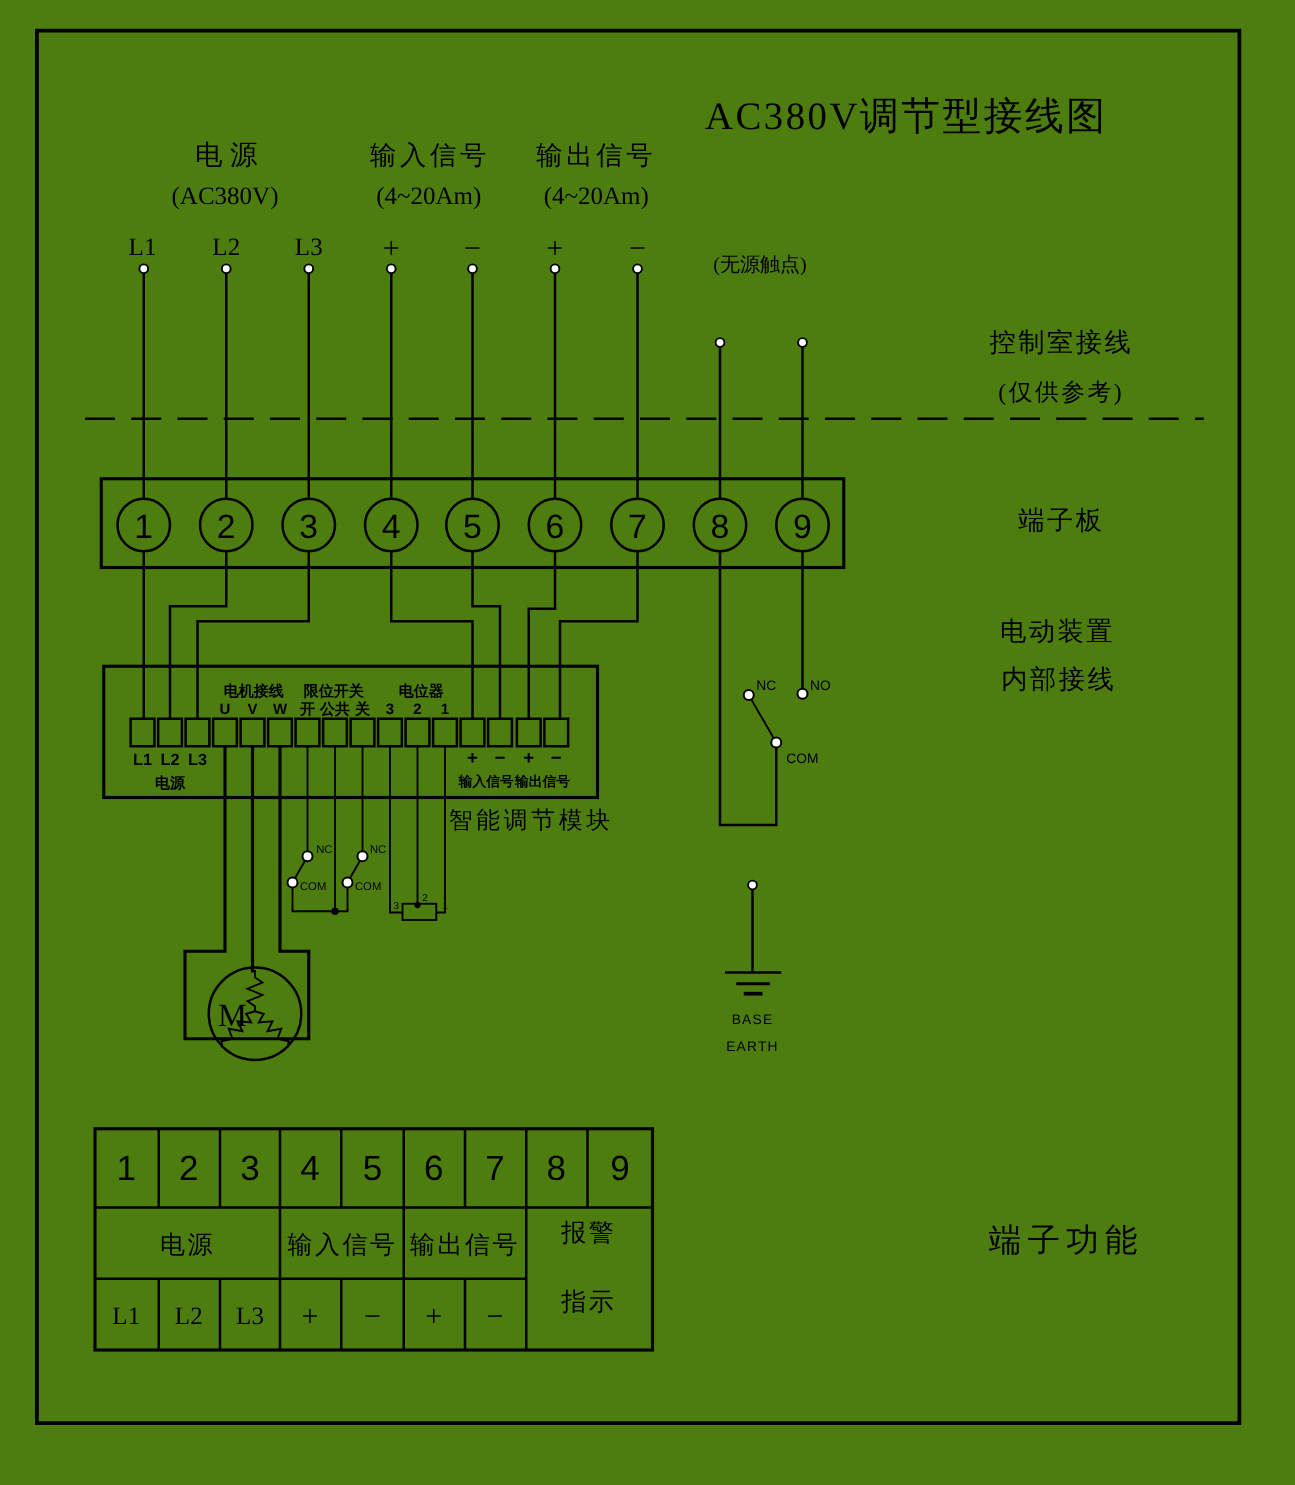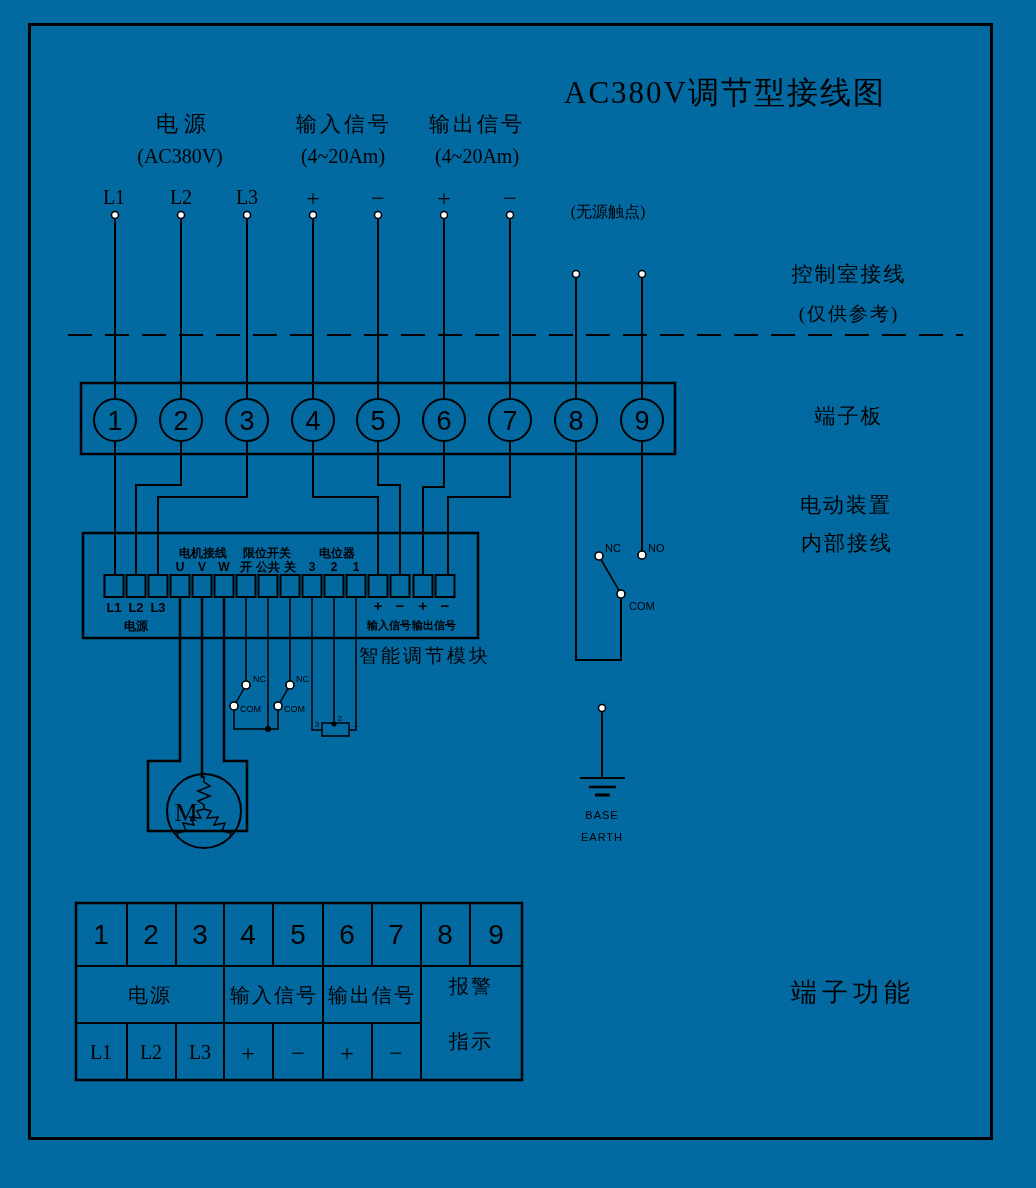--- a/index.html
+++ b/index.html
@@ -1,16 +1,16 @@
 <!DOCTYPE html>
 <html><head>
 <meta charset="utf-8">
 <style>
   html,body{margin:0;padding:0;background:#e8e8e8;}
-  #stage{width:1036px;height:1188px;background:#0369a1;position:relative;margin:0 auto;
+  #stage{width:1036px;height:1188px;background:#4d7c0f;position:relative;margin:0 auto;
          font-family:"Liberation Sans","DejaVu Sans",sans-serif;}
   svg{display:block;}
   .ln{stroke:#000;fill:none;stroke-width:2;}
   .ln15{stroke:#000;fill:none;stroke-width:1.5;}
   .ln25{stroke:#000;fill:none;stroke-width:2.5;}
   .ln3{stroke:#000;fill:none;stroke-width:3;}
   .dash{stroke:#000;fill:none;stroke-width:2;stroke-dasharray:24 13;}
   .node{stroke:#000;stroke-width:1.5;fill:#fff;}
   .contact{stroke:#000;stroke-width:1.6;fill:#fff;}
   .dot{fill:#000;stroke:none;}

